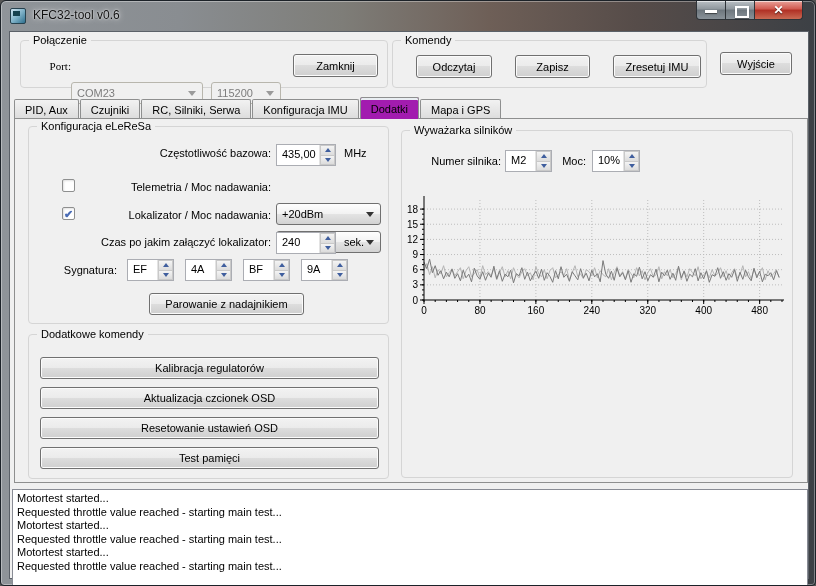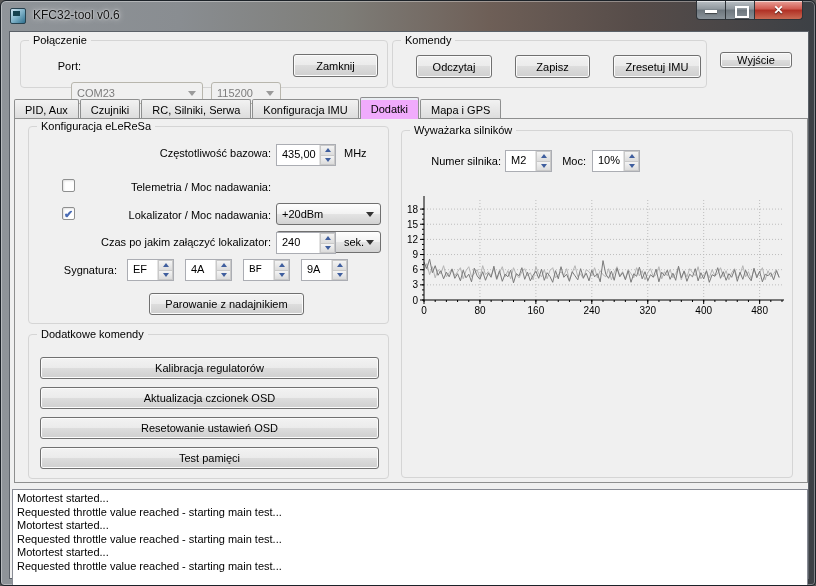--- a/index.html
+++ b/index.html
@@ -70,21 +70,21 @@
   .checkbox .mark { color:#4a6cb5; font-size:11px; line-height:12px; font-weight:bold; }
 
   .rlabel { position:absolute; text-align:right; padding-top:3px; }
   .unit { position:absolute; padding-top:3px; }
 
   
   .tabstrip { position:absolute; left:4px; top:65px; height:22px; display:flex; align-items:flex-end; }
   .tab { height:20px; border:1px solid #8e8f8f; border-bottom:none; border-radius:2px 2px 0 0;
     background:linear-gradient(#f2f2f2,#dcdcdc); display:flex; align-items:center; justify-content:center;
     margin-right:1px; padding:0 10px; }
-  .tab.selected { height:22px; background:#f0abfc; position:relative; z-index:3;
+  .tab.selected { height:22px; background:#a21caf; position:relative; z-index:3;
     box-shadow:inset 0 2px 0 #e9eef2; }
   .tabpanel { position:absolute; left:4px; top:86px; width:794px; height:365px;
     border:1px solid #8e8f8f; background:#f0f0f0; z-index:1; }
 
   
   .log { position:absolute; left:2px; top:457px; width:796px; height:102px; background:#fff;
     border:1px solid #898c95; padding:2px 4px; line-height:13.5px; overflow:hidden; }
 
   
   .chart-svg { position:absolute; left:0; top:60px; }
@@ -104,21 +104,21 @@
       <div class="capbtn close">
         <span>✕</span>
       </div>
     </div>
   </div>
 
   <div class="client">
 
     <div class="groupbox" style="left:10px; top:8px; width:368px; height:48px;">
       <div class="legend">Połączenie</div>
-      <div class="rlabel" style="left:20px; top:16px; width:40px;">Port:</div>
+      <div class="rlabel" style="left:10px; top:16px; width:40px;font-family:Liberation Serif, serif;">Port:</div>
       <div class="combo disabled" style="left:50px; top:13px; width:132px; height:22px;">
         <span>COM23</span>
         <span class="arrow"></span>
       </div>
       <div class="combo disabled" style="left:190px; top:13px; width:70px; height:22px;">
         <span>115200</span>
         <span class="arrow"></span>
       </div>
       <div class="btn" style="left:272px; top:13px; width:85px; height:23px;">
         <span>Zamknij</span>
@@ -131,21 +131,21 @@
         <span>Odczytaj</span>
       </div>
       <div class="btn" style="left:122px; top:14px; width:75px; height:23px;">
         <span>Zapisz</span>
       </div>
       <div class="btn" style="left:220px; top:14px; width:88px; height:23px;">
         <span>Zresetuj IMU</span>
       </div>
     </div>
 
-    <div class="btn" style="left:710px; top:20px; width:72px; height:16px;">
+    <div class="btn" style="left:710px; top:20px; width:72px; height:23px;">
       <span>Wyjście</span>
     </div>
 
     <div class="tabstrip">
       <div class="tab">
           <span>PID, Aux</span>
         </div>
       <div class="tab">
           <span>Czujniki</span>
         </div>
@@ -212,21 +212,21 @@
               <div class="down"></div>
             </div>
         </div>
         <div class="spinbox" style="left:156px; top:132px; width:47px; height:22px;">
           <div class="val">4A</div>
           <div class="arrows">
               <div class="up"></div>
               <div class="down"></div>
             </div>
         </div>
-        <div class="spinbox" style="left:214px; top:132px; width:47px; height:22px;font-family:Liberation Mono, monospace;">
+        <div class="spinbox" style="left:214px; top:132px; width:47px; height:22px;">
           <div class="val">BF</div>
           <div class="arrows">
               <div class="up"></div>
               <div class="down"></div>
             </div>
         </div>
         <div class="spinbox" style="left:272px; top:132px; width:47px; height:22px;">
           <div class="val">9A</div>
           <div class="arrows">
               <div class="up"></div>

